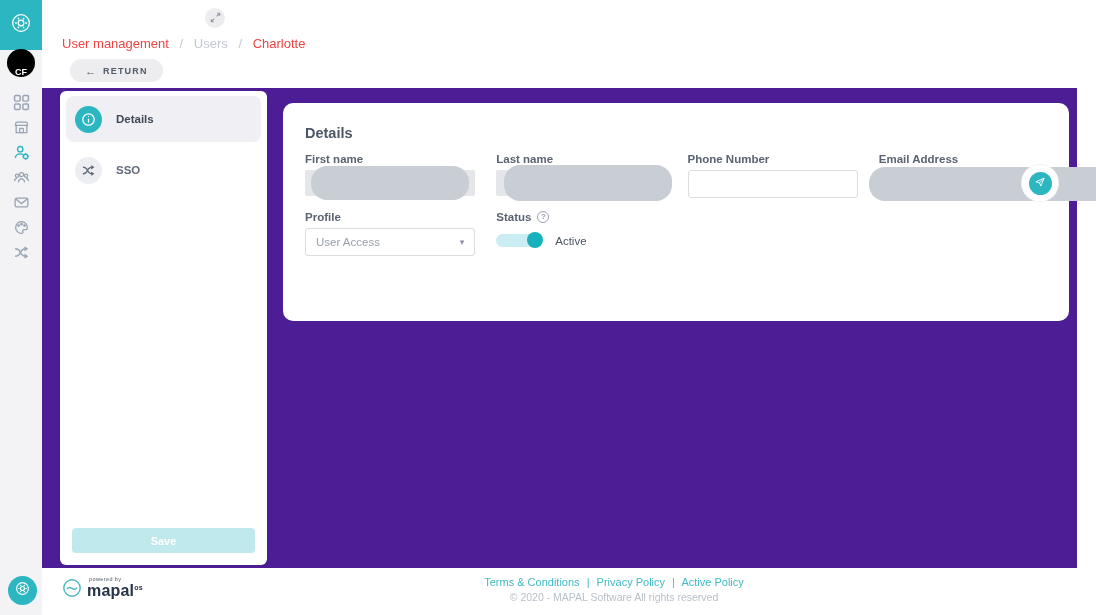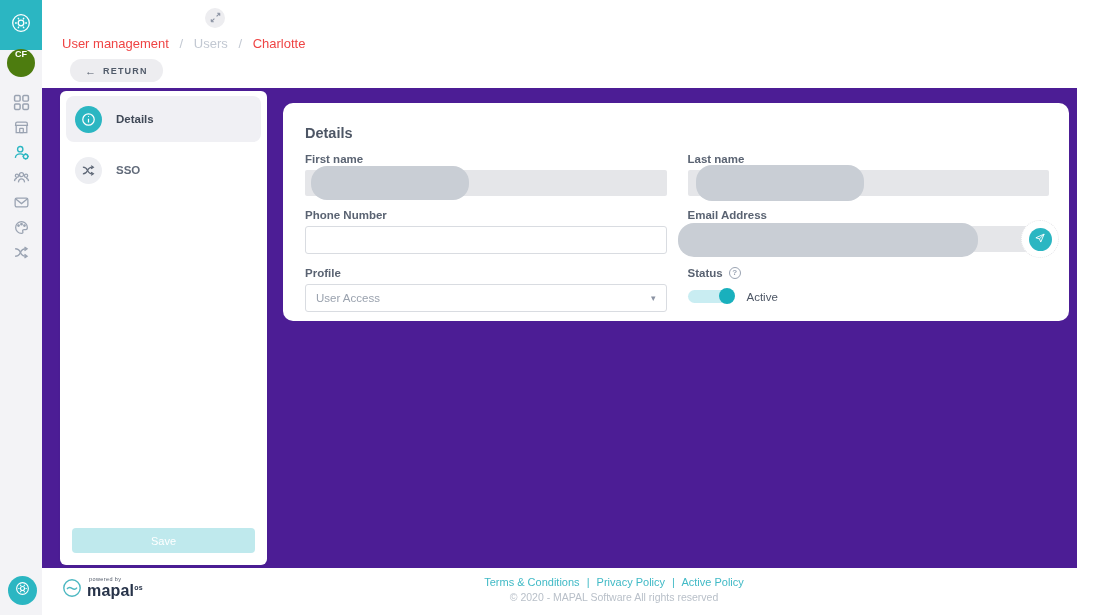--- a/index.html
+++ b/index.html
@@ -4,22 +4,22 @@
 <style>
   * { margin:0; padding:0; box-sizing:border-box; }
   body { background:#fff; font-family:"Liberation Sans", sans-serif; }
   #app { position:relative; width:1096px; height:615px; background:#fff; overflow:hidden; }
 
   
   .rail { position:absolute; left:0; top:0; width:42px; height:615px; background:#f3f3f6; }
   .logo-sq { position:absolute; left:0; top:0; width:42px; height:50px; background:#2bb6c2;
              display:flex; align-items:center; justify-content:center; cursor:pointer; }
   .avatar { position:absolute; left:7px; top:49px; width:28px; height:28px; border-radius:50%;
-            background:#4d7c0f; color:#fff; font-size:9px; font-weight:bold;
-            display:flex; align-items:flex-start; justify-content:center; cursor:pointer; }
+            background:#000000; color:#fff; font-size:9px; font-weight:bold;
+            display:flex; align-items:flex-end; justify-content:center; cursor:pointer; }
   .rail-icons { position:absolute; left:0; top:94px; width:42px; display:flex;
                 flex-direction:column; align-items:center; gap:8px; }
   .rail-icon { width:17px; height:17px; color:#9aa3b2; cursor:pointer; }
   .rail-icon.active { color:#2bb6c2; }
   .rail-icon svg { width:100%; height:100%; display:block; }
   .rail-bottom { position:absolute; left:8px; bottom:10px; width:29px; height:29px; border-radius:50%;
                  background:#2bb6c2; color:#fff; display:flex; align-items:center; justify-content:center; }
 
   
   .expand-btn { position:absolute; left:205px; top:8px; width:20px; height:20px; border-radius:50%;
@@ -43,28 +43,28 @@
   .tab-row { display:flex; align-items:center; gap:14px; height:46px; padding:0 9px;
              margin:5px 6px 0 6px; border-radius:8px; cursor:pointer; }
   .tab-row.active { background:#f0f0f4; }
   .tab-circle { width:27px; height:27px; border-radius:50%; background:#edeef2; color:#5d6675;
                 display:flex; align-items:center; justify-content:center; flex:none; }
   .tab-circle svg { width:15px; height:15px; }
   .tab-row.active .tab-circle { background:#2bb6c2; color:#fff; }
   .tab-label { font-size:11.5px; color:#626b7a; font-weight:bold; }
   .tab-row.active .tab-label { color:#3f4856; }
   .save-btn { position:absolute; left:12px; right:12px; bottom:12px; height:25px; background:#bfe9ed;
-              color:#fff; border:none; border-radius:4px; font-size:11px; font-weight:normal; cursor:pointer; }
+              color:#fff; border:none; border-radius:4px; font-size:11px; font-weight:bold; cursor:pointer; }
 
   
   .form-card { position:absolute; left:241px; top:15px; width:786px; height:218px; background:#fff;
                border-radius:10px; }
   .form-title { position:absolute; left:22px; top:22px; font-size:14.5px; font-weight:bold; color:#4d5665; }
   .form-grid { position:absolute; left:22px; right:20px; top:50px; display:grid;
-               grid-template-columns:1fr 1fr; column-gap:21px; row-gap:13px; }
+               grid-template-columns:1fr 1fr 1fr 1fr; column-gap:21px; row-gap:13px; }
   .field-label { display:block; font-size:11.5px; color:#5a6372; font-weight:bold; margin-bottom:5px; }
   .input-disabled { position:relative; height:26px; background:#e5e6e9; border-radius:2px; }
   .blob { position:absolute; background:#c9ced5; border-radius:16px; }
   .blob.b-first { left:6px;  top:-4px; width:158px; height:34px; }
   .blob.b-last  { left:8px;  top:-5px; width:168px; height:36px; }
   .blob.b-email { left:-10px; top:-3px; width:300px; height:34px; }
   .input-text { width:100%; height:28px; background:#fff; border:1px solid #d9dce1; border-radius:3px;
                 font-size:11.5px; padding:0 8px; color:#4d5665; font-family:inherit; }
   .email-wrap { position:relative; }
   .send-halo { position:absolute; right:-10px; top:50%; transform:translateY(-50%); width:38px; height:38px;

